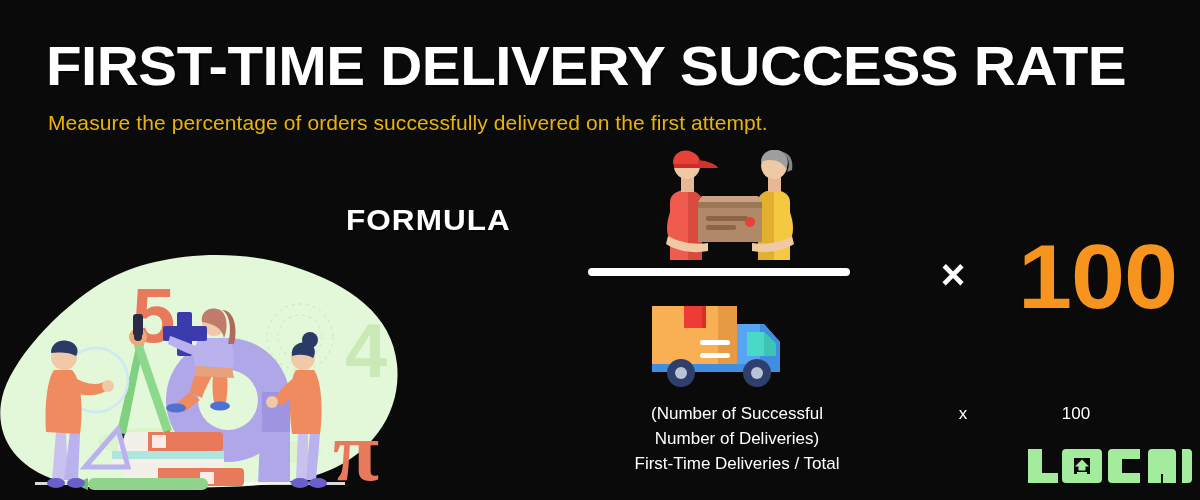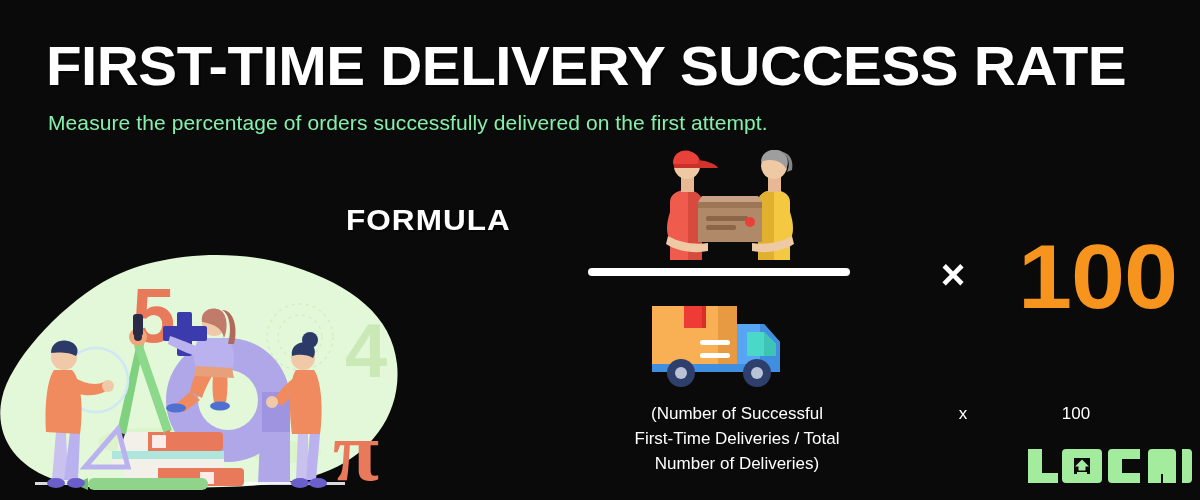--- a/index.html
+++ b/index.html
@@ -31,21 +31,21 @@
     transform-origin: left center;
     white-space: nowrap;
     text-shadow: 2px 2px 0 rgba(0,0,0,0.55);
   }
   #page-subtitle {
     position: absolute;
     left: 48px;
     top: 110px;
     font-size: 21px;
     line-height: 26px;
-    color: #86efac;
+    color: #eab308;
     white-space: nowrap;
     letter-spacing: 0.1px;
   }
 
   
   #formula-label {
     position: absolute;
     left: 346px;
     top: 203px;
     font-family: "Liberation Sans Narrow", "Liberation Sans", sans-serif;
@@ -323,22 +323,22 @@
         <circle cx="117" cy="75" r="6" fill="#b9c2d6"></circle>
       </g>
     </svg>
   </div>
 
   <div id="multiply-big">×</div>
   <div id="hundred-big">100</div>
 
   <div id="formula-text">
     <div>(Number of Successful</div>
+    <div>Number of Deliveries)</div>
     <div>First-Time Deliveries / Total</div>
-    <div>Number of Deliveries)</div>
   </div>
   <div id="multiply-small">x</div>
   <div id="hundred-small">100</div>
 
   <div id="brand-logo">
     <svg width="166" height="40" viewBox="0 0 166 40" xmlns="http://www.w3.org/2000/svg">
       <g fill="#a3ec9e">
 
         <path d="M2 2 h14 v24 h16 v10 h-30 z"></path>
 

